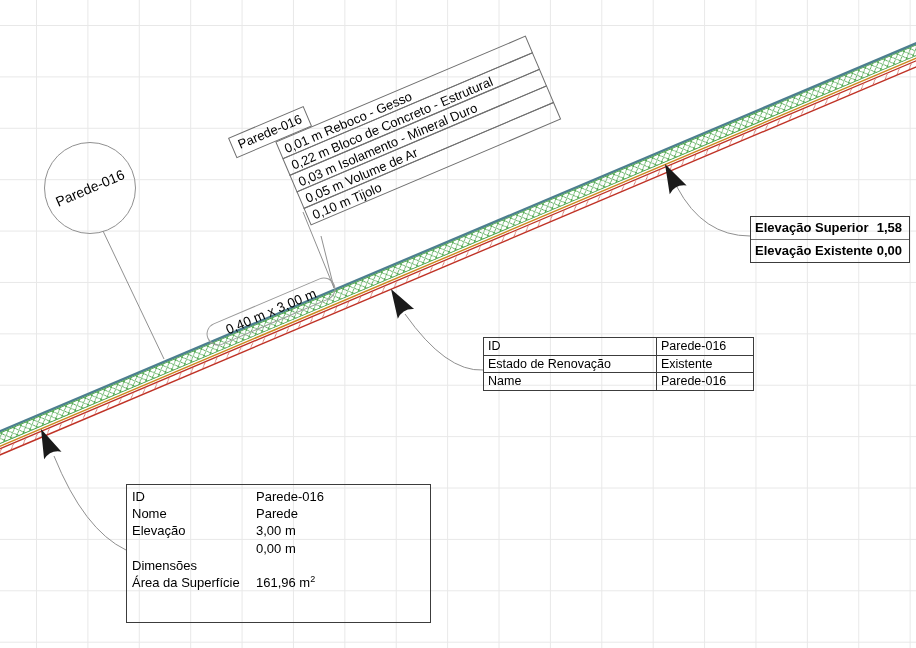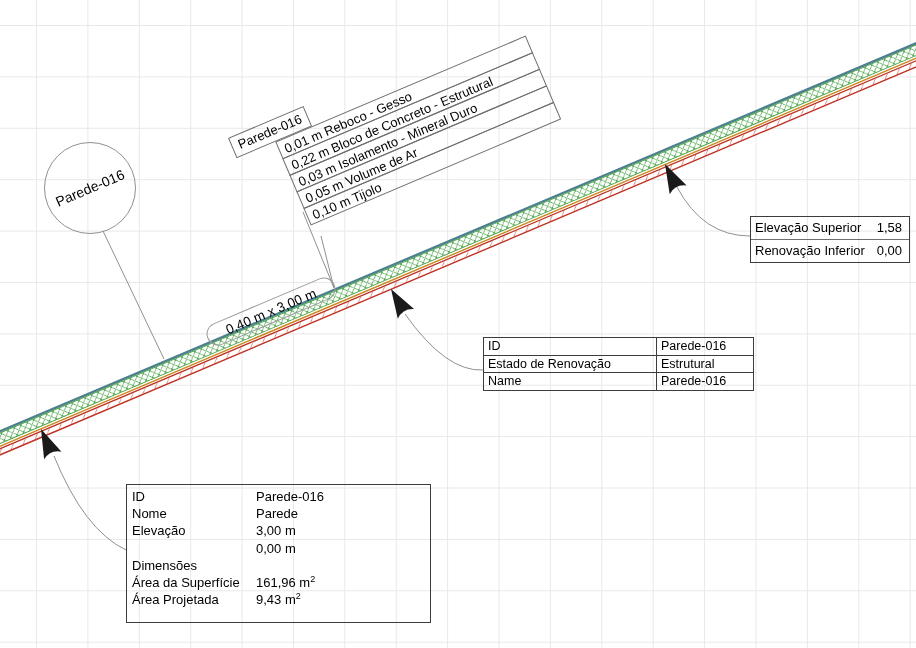--- a/index.html
+++ b/index.html
@@ -38,21 +38,21 @@
   }
   
   .dim-tag{
     left:202px;top:300px;width:138px;height:23px;
     border:1px solid #9a9a9a;border-radius:12px;
     transform:rotate(-23deg);
     text-align:center;line-height:22px;font-size:13.5px;white-space:nowrap;
     box-sizing:border-box;
   }
   
-  .elev-table{left:750px;top:216px;width:158px;border:1px solid #3c3c3c;}
+  .elev-table{left:750px;top:216px;width:158px;border:1px solid #3c3c3c;font-weight:bold;}
   .elev-row{display:flex;justify-content:space-between;height:22px;line-height:22px;font-size:13px;padding:0 7px 0 4px;}
   .elev-row:first-child{border-bottom:1px solid #6f6f6f;}
   
   .id-table{left:483px;top:337px;width:269px;border:1px solid #3c3c3c;}
   .id-row{display:flex;height:16.5px;font-size:12.5px;line-height:16px;}
   .id-row + .id-row{border-top:1px solid #3c3c3c;}
   .id-cell-l{width:173px;border-right:1px solid #3c3c3c;padding-left:4px;box-sizing:border-box;white-space:nowrap;}
   .id-cell-r{flex:1;padding-left:4px;white-space:nowrap;}
   
   .prop-table{left:126px;top:484px;width:305px;height:139px;border:1px solid #3c3c3c;box-sizing:border-box;padding-top:3px;}
@@ -122,33 +122,33 @@
   </div>
 
   <div class="abs dim-tag">0,40 m x 3,00 m</div>
 
   <div class="abs elev-table" id="elevTable">
       <div class="elev-row">
         <span>Elevação Superior</span>
         <span>1,58</span>
       </div>
       <div class="elev-row">
-        <span>Renovação Inferior</span>
+        <span>Elevação Existente</span>
         <span>0,00</span>
       </div>
     </div>
 
   <div class="abs id-table" id="idTable">
       <div class="id-row">
         <div class="id-cell-l">ID</div>
         <div class="id-cell-r">Parede-016</div>
       </div>
       <div class="id-row">
         <div class="id-cell-l">Estado de Renovação</div>
-        <div class="id-cell-r">Estrutural</div>
+        <div class="id-cell-r">Existente</div>
       </div>
       <div class="id-row">
         <div class="id-cell-l">Name</div>
         <div class="id-cell-r">Parede-016</div>
       </div>
     </div>
 
   <div class="abs prop-table" id="propTable">
       <div class="prop-row">
         <div class="prop-label">ID</div>
@@ -166,19 +166,15 @@
         <div class="prop-label"></div>
         <div class="prop-value">0,00 m</div>
       </div>
       <div class="prop-row">
         <div class="prop-label">Dimensões</div>
       </div>
       <div class="prop-row">
         <div class="prop-label">Área da Superfície</div>
         <div class="prop-value">161,96 m<sup>2</sup></div>
       </div>
-      <div class="prop-row">
-        <div class="prop-label">Área Projetada</div>
-        <div class="prop-value">9,43 m<sup>2</sup></div>
-      </div>
     </div>
 
 </div>
 
 </body></html>

